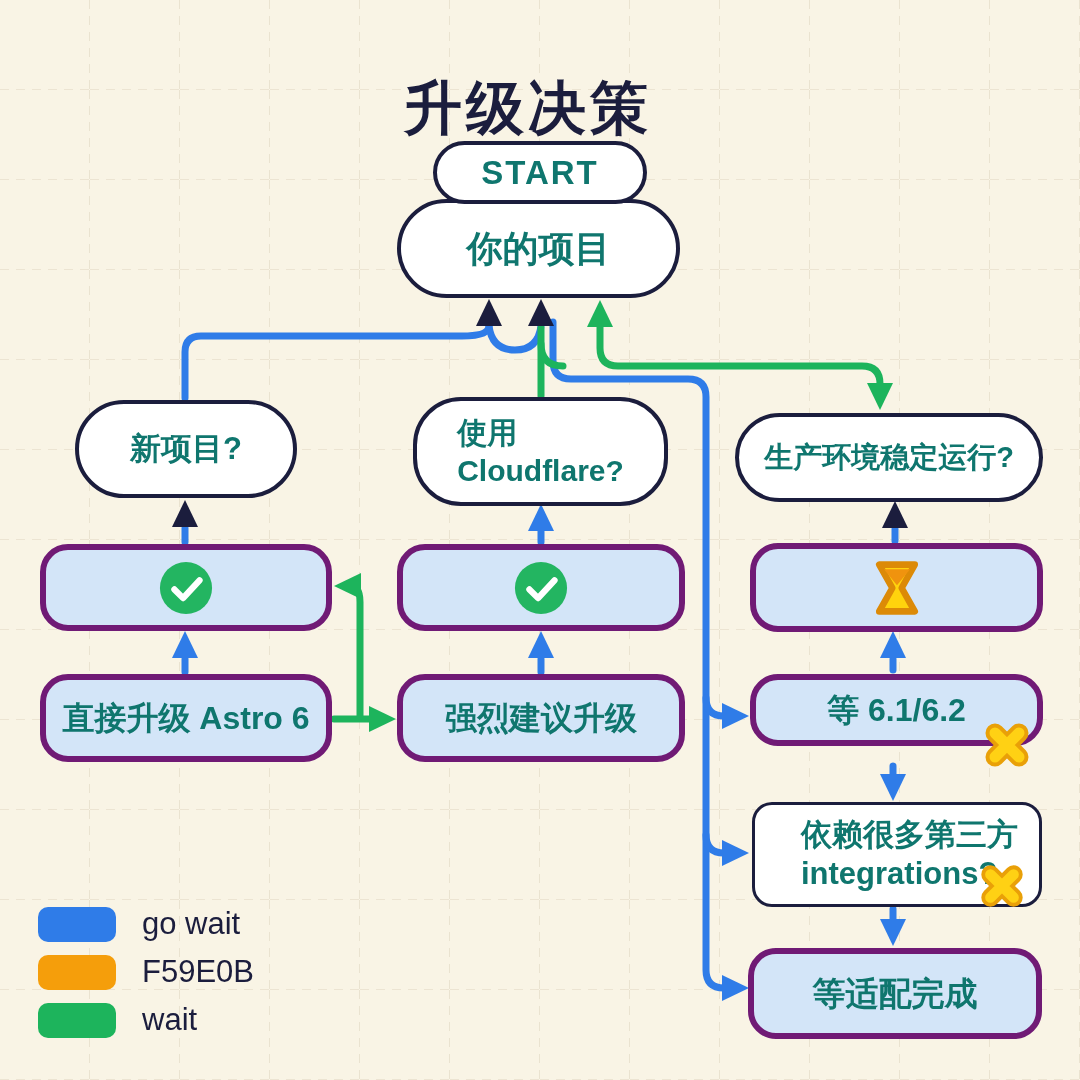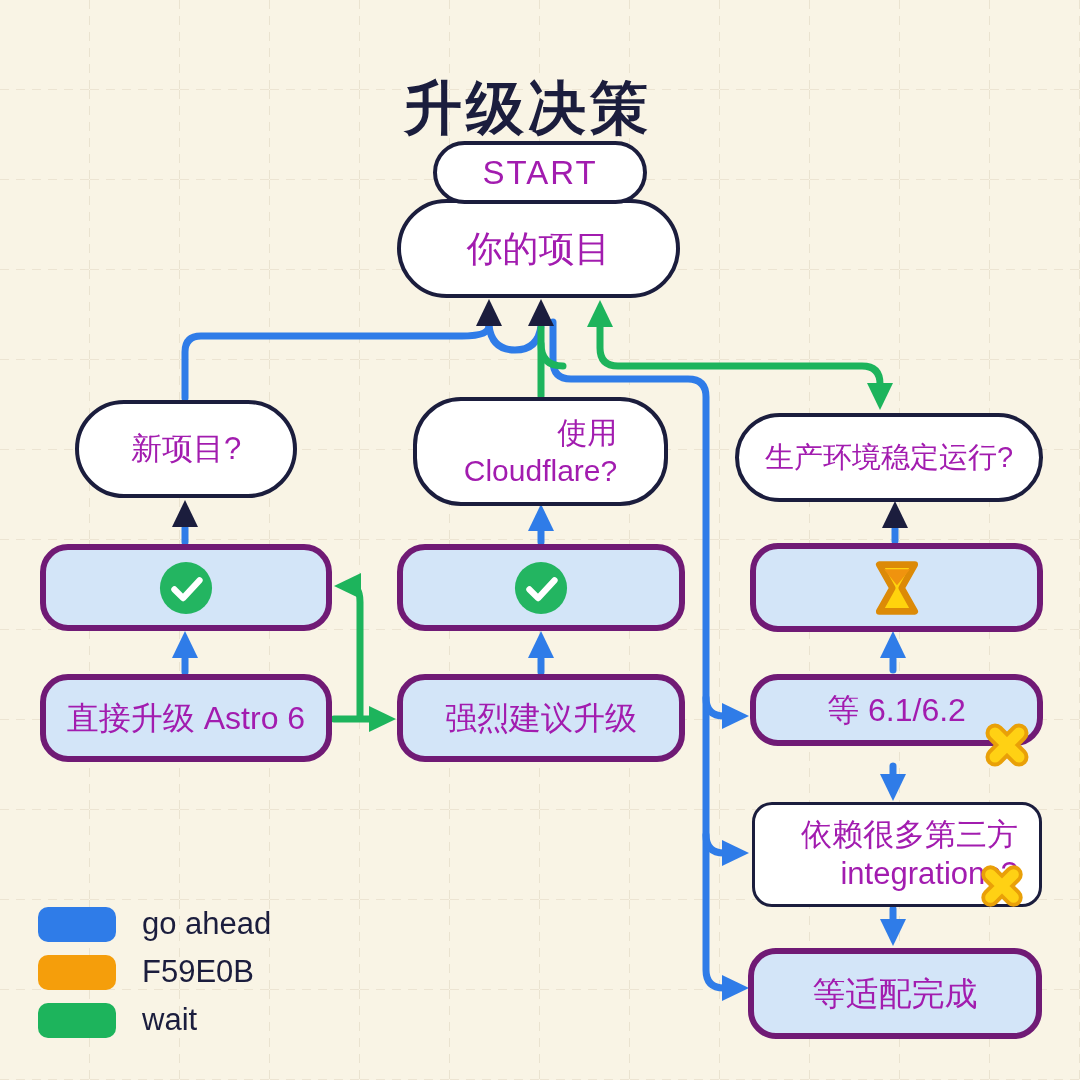--- a/index.html
+++ b/index.html
@@ -5,22 +5,22 @@
   html,body{margin:0;padding:0;background:#e8e8e8;}
   #stage{
     position:relative;width:1080px;height:1080px;overflow:hidden;
     background:#f9f4e5;
     font-family:"Liberation Sans","DejaVu Sans",sans-serif;
     color:#1b1d3d;
   }
   #wires{position:absolute;left:0;top:0;z-index:1;}
   .node{
     position:absolute;z-index:2;display:flex;align-items:center;justify-content:center;
-    text-align:right;box-sizing:border-box;white-space:pre-line;
-    font-weight:400;color:#a21caf;line-height:1.25;
+    text-align:left;box-sizing:border-box;white-space:pre-line;
+    font-weight:700;color:#0f766e;line-height:1.25;
   }
   .pill{background:#ffffff;border:4px solid #1b1d3d;}
   .qpill{background:#ffffff;border:4px solid #1b1d3d;}
   .bluebox{background:#d3e5f8;border:6px solid #701a75;border-radius:28px;}
   .whitebox{background:#ffffff;border:3px solid #1b1d3d;border-radius:20px;}
   .title{
     position:absolute;left:0;top:34px;width:1056px;text-align:center;
     font-size:58px;font-weight:800;letter-spacing:4px;z-index:2;margin-top:36px;
   }
   .badge{position:absolute;z-index:3;line-height:0;}
@@ -133,21 +133,21 @@
       <path d="M15 15 L39 39 M39 15 L15 39" stroke="#e9a008" stroke-width="19" stroke-linecap="round"></path>
       <path d="M15 15 L39 39 M39 15 L15 39" stroke="#ffd114" stroke-width="11" stroke-linecap="round"></path>
     </svg>
   </div>
 
   <div class="node bluebox" style="left:748px;top:948px;width:294px;height:91px;font-size:33px;">等适配完成</div>
 
   <div class="legend">
     <div class="legend-row">
       <div class="swatch" style="background-color: rgb(47, 124, 232);"></div>
-      <div class="legend-label">go ahead</div>
+      <div class="legend-label">go wait</div>
     </div>
     <div class="legend-row">
       <div class="swatch" style="background-color: rgb(245, 158, 11);"></div>
       <div class="legend-label">F59E0B</div>
     </div>
     <div class="legend-row">
       <div class="swatch" style="background-color: rgb(29, 180, 92);"></div>
       <div class="legend-label">wait</div>
     </div>
   </div>

